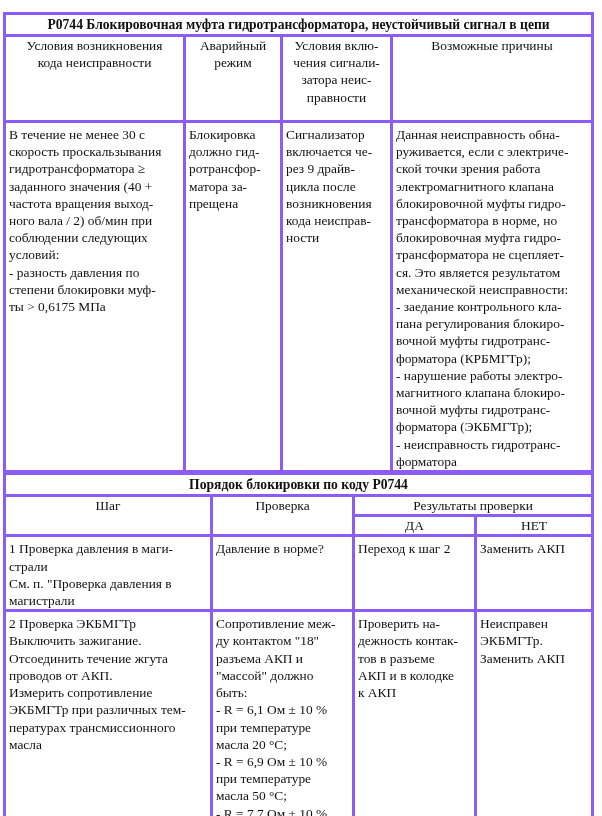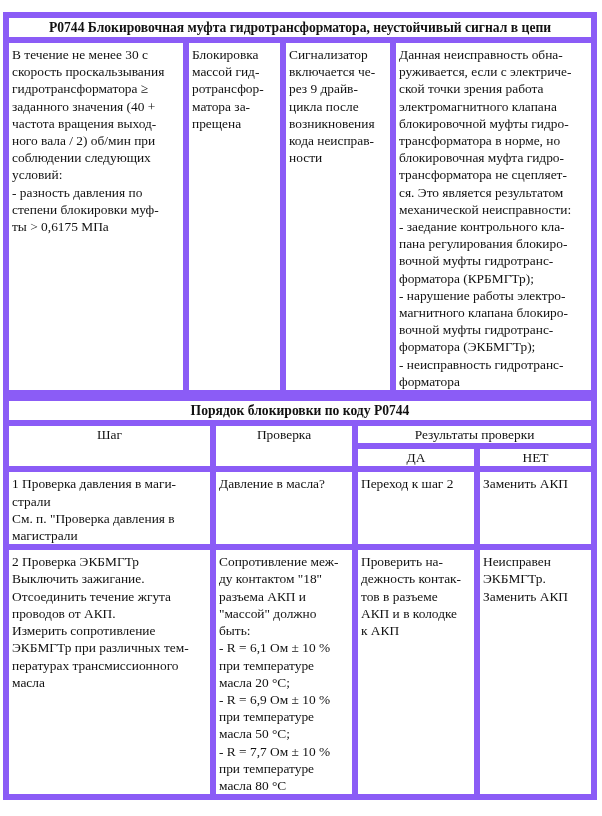--- a/index.html
+++ b/index.html
@@ -1,54 +1,65 @@
 <!DOCTYPE html>
 <html><head>
 <meta charset="utf-8">
 <style>
   html, body { margin: 0; padding: 0; background: #ffffff; }
   body { width: 602px; height: 816px; position: relative; overflow: hidden;
          font-family: "Liberation Serif", "DejaVu Serif", serif; color: #111; }
   .doc { position: absolute; left: 3px; top: 12px; width: 588px; }
   table { border-collapse: collapse; width: 588px; table-layout: fixed; }
-  td { border: 6px solid #8b5cf6; vertical-align: top; font-size: 13.4px; line-height: 17.2px;
+  td { border: 3px solid #8b5cf6; vertical-align: top; font-size: 13.4px; line-height: 17.2px;
        padding: 0 3px 0 3px; white-space: pre-line; }
   .title { font-weight: bold; text-align: center; font-size: 13.6px; line-height: 19px; }
   .hdr { text-align: center; }
   .b { font-weight: normal; }
 </style>
 </head>
 <body>
 
 <div class="doc">
   <table>
     <colgroup>
       <col style="width:180px">
         <col style="width:97px">
         <col style="width:110px">
         <col style="width:201px">
     </colgroup>
     <tbody>
         <tr>
       <td colspan="4" class="title">P0744 Блокировочная муфта гидротрансформатора, неустойчивый сигнал в цепи</td>
     </tr>
+    <tr style="height:86px">
+      <td class="hdr">Условия возникновения
+кода неисправности</td>
+      <td class="hdr">Аварийный
+режим</td>
+      <td class="hdr">Условия вклю-
+чения сигнали-
+затора неис-
+правности</td>
+      <td class="hdr">Возможные причины</td>
+    </tr>
     <tr>
       <td style="padding-top:3px">В течение не менее 30 с
 скорость проскальзывания
 гидротрансформатора ≥
 заданного значения (40 +
 частота вращения выход-
 ного вала / 2) об/мин при
 соблюдении следующих
 условий:
 - разность давления по
 степени блокировки муф-
 ты &gt; 0,6175 МПа</td>
       <td style="padding-top:3px">Блокировка
-массой гид-
+должно гид-
 ротрансфор-
 матора за-
 прещена</td>
       <td style="padding-top:3px">Сигнализатор
 включается че-
 рез 9 драйв-
 цикла после
 возникновения
 кода неисправ-
 ности</td>
@@ -94,21 +105,21 @@
     </tr>
     <tr>
       <td class="hdr">ДА</td>
       <td class="hdr">НЕТ</td>
     </tr>
     <tr>
       <td style="padding-top:3px"><span class="b">1 Проверка давления в маги-
 страли</span>
 <span>См. п. "Проверка давления в
 магистрали</span></td>
-      <td style="padding-top:3px">Давление в масла?</td>
+      <td style="padding-top:3px">Давление в норме?</td>
       <td style="padding-top:3px">Переход к шаг 2</td>
       <td style="padding-top:3px">Заменить АКП</td>
     </tr>
     <tr>
       <td style="padding-top:3px"><span class="b">2 Проверка ЭКБМГТр</span>
 <span>Выключить зажигание.
 Отсоединить течение жгута
 проводов от АКП.
 Измерить сопротивление
 ЭКБМГТр при различных тем-

